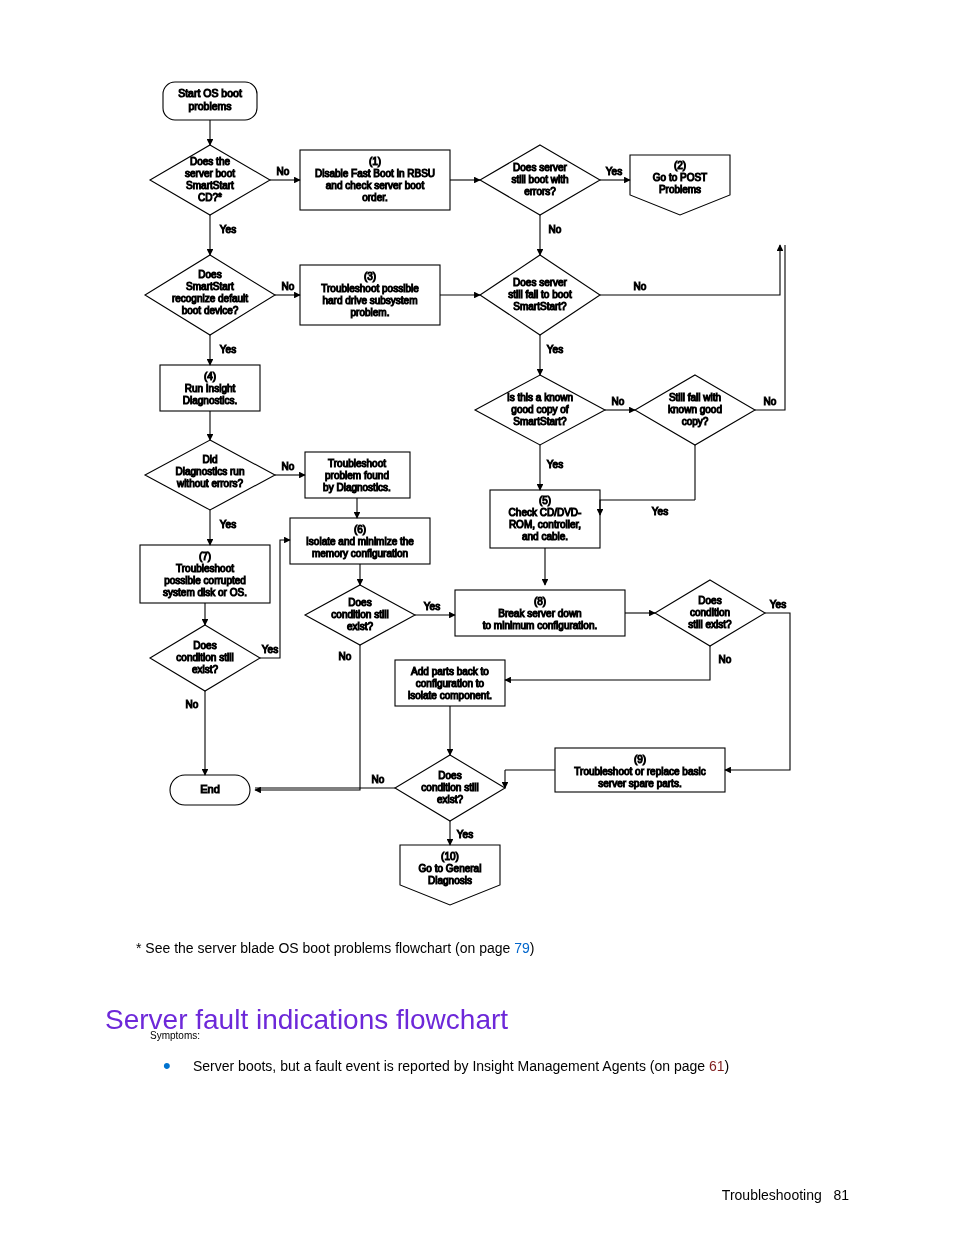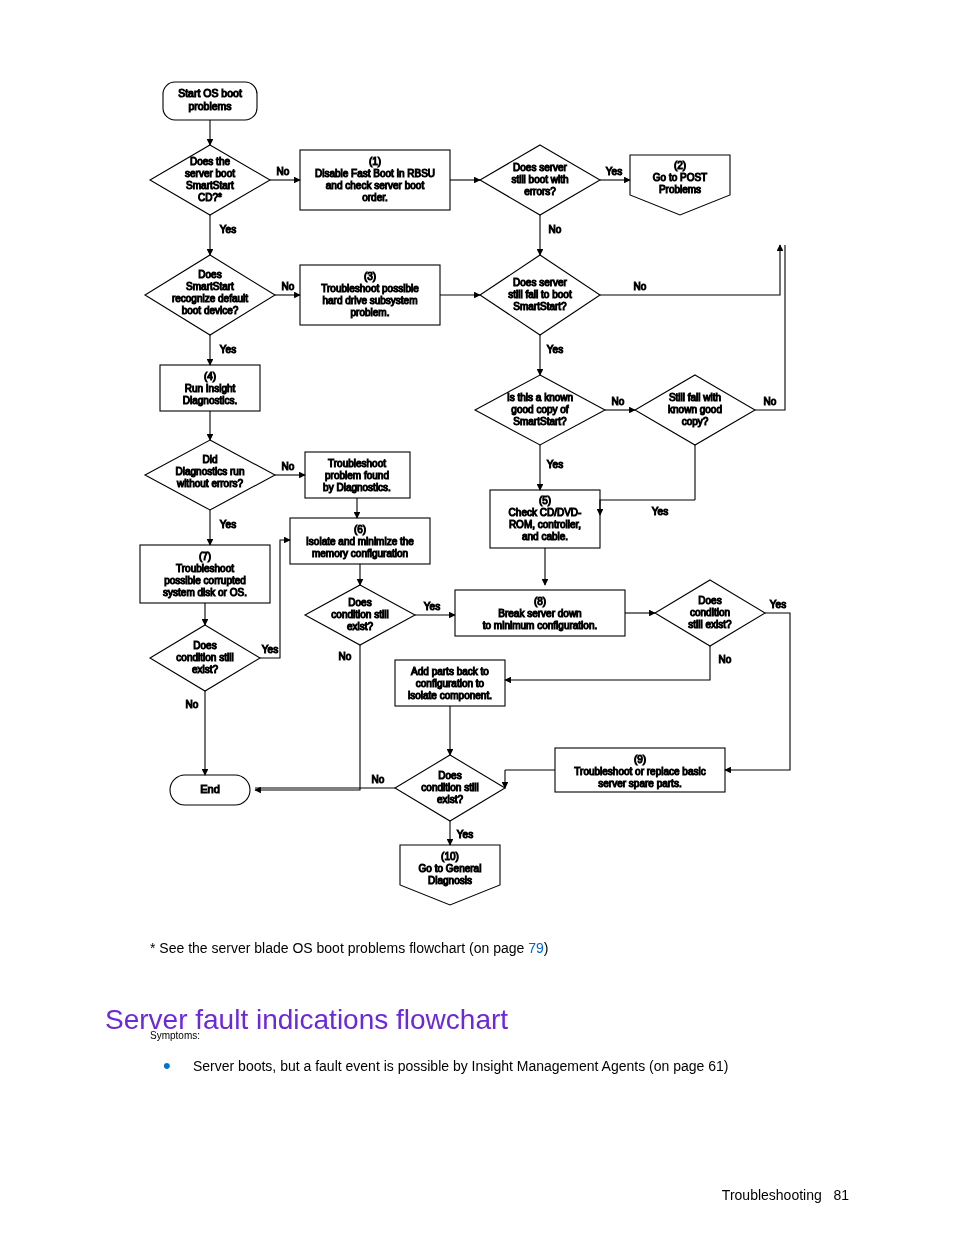--- a/index.html
+++ b/index.html
@@ -20,21 +20,21 @@
     position: absolute;
     left: 0; top: 0;
   }
   svg text {
     font-family: Arial, Helvetica, sans-serif;
     text-anchor: middle;
     dominant-baseline: middle;
   }
   .note {
     position: absolute;
-    left: 150px;
+    left: 136px;
     top: 940px;
     font-size: 14px;
     font-family: Arial, Helvetica, sans-serif;
   }
   .note a { color: #0066cc; text-decoration: none; }
   .heading {
     position: absolute;
     left: 105px;
     top: 985px;
     font-size: 28px;
@@ -64,21 +64,21 @@
   }
   ul.symptoms li::before {
     content: "•";
     position: absolute;
     left: -22px;
     top: -3px;
     color: #0073cf;
     font-size: 22px;
     line-height: 1;
   }
-  ul.symptoms a { color: #000000; text-decoration: none; }
+  ul.symptoms a { color: #7f1d1d; text-decoration: none; }
   .footer {
     position: absolute;
     right: 105px;
     bottom: 32px;
     font-size: 14px;
   }
 </style>
 </head>
 <body>
 
@@ -315,21 +315,21 @@
 <div class="note">
   <span>* See the server blade OS boot problems flowchart (on page </span><a href="#">79</a><span>)</span>
 </div>
 
 <h1 class="heading">Server fault indications flowchart</h1>
 
 <div class="symptoms-label">Symptoms:</div>
 
 <ul class="symptoms">
   <li>
-    <span>Server boots, but a fault event is possible by Insight Management Agents (on page </span><a href="#">61</a><span>)</span>
+    <span>Server boots, but a fault event is reported by Insight Management Agents (on page </span><a href="#">61</a><span>)</span>
   </li>
 </ul>
 
 <div class="footer">
   <span>Troubleshooting</span>&nbsp;&nbsp;&nbsp;<span>81</span>
 </div>
 
 </div>
 
 </body></html>

